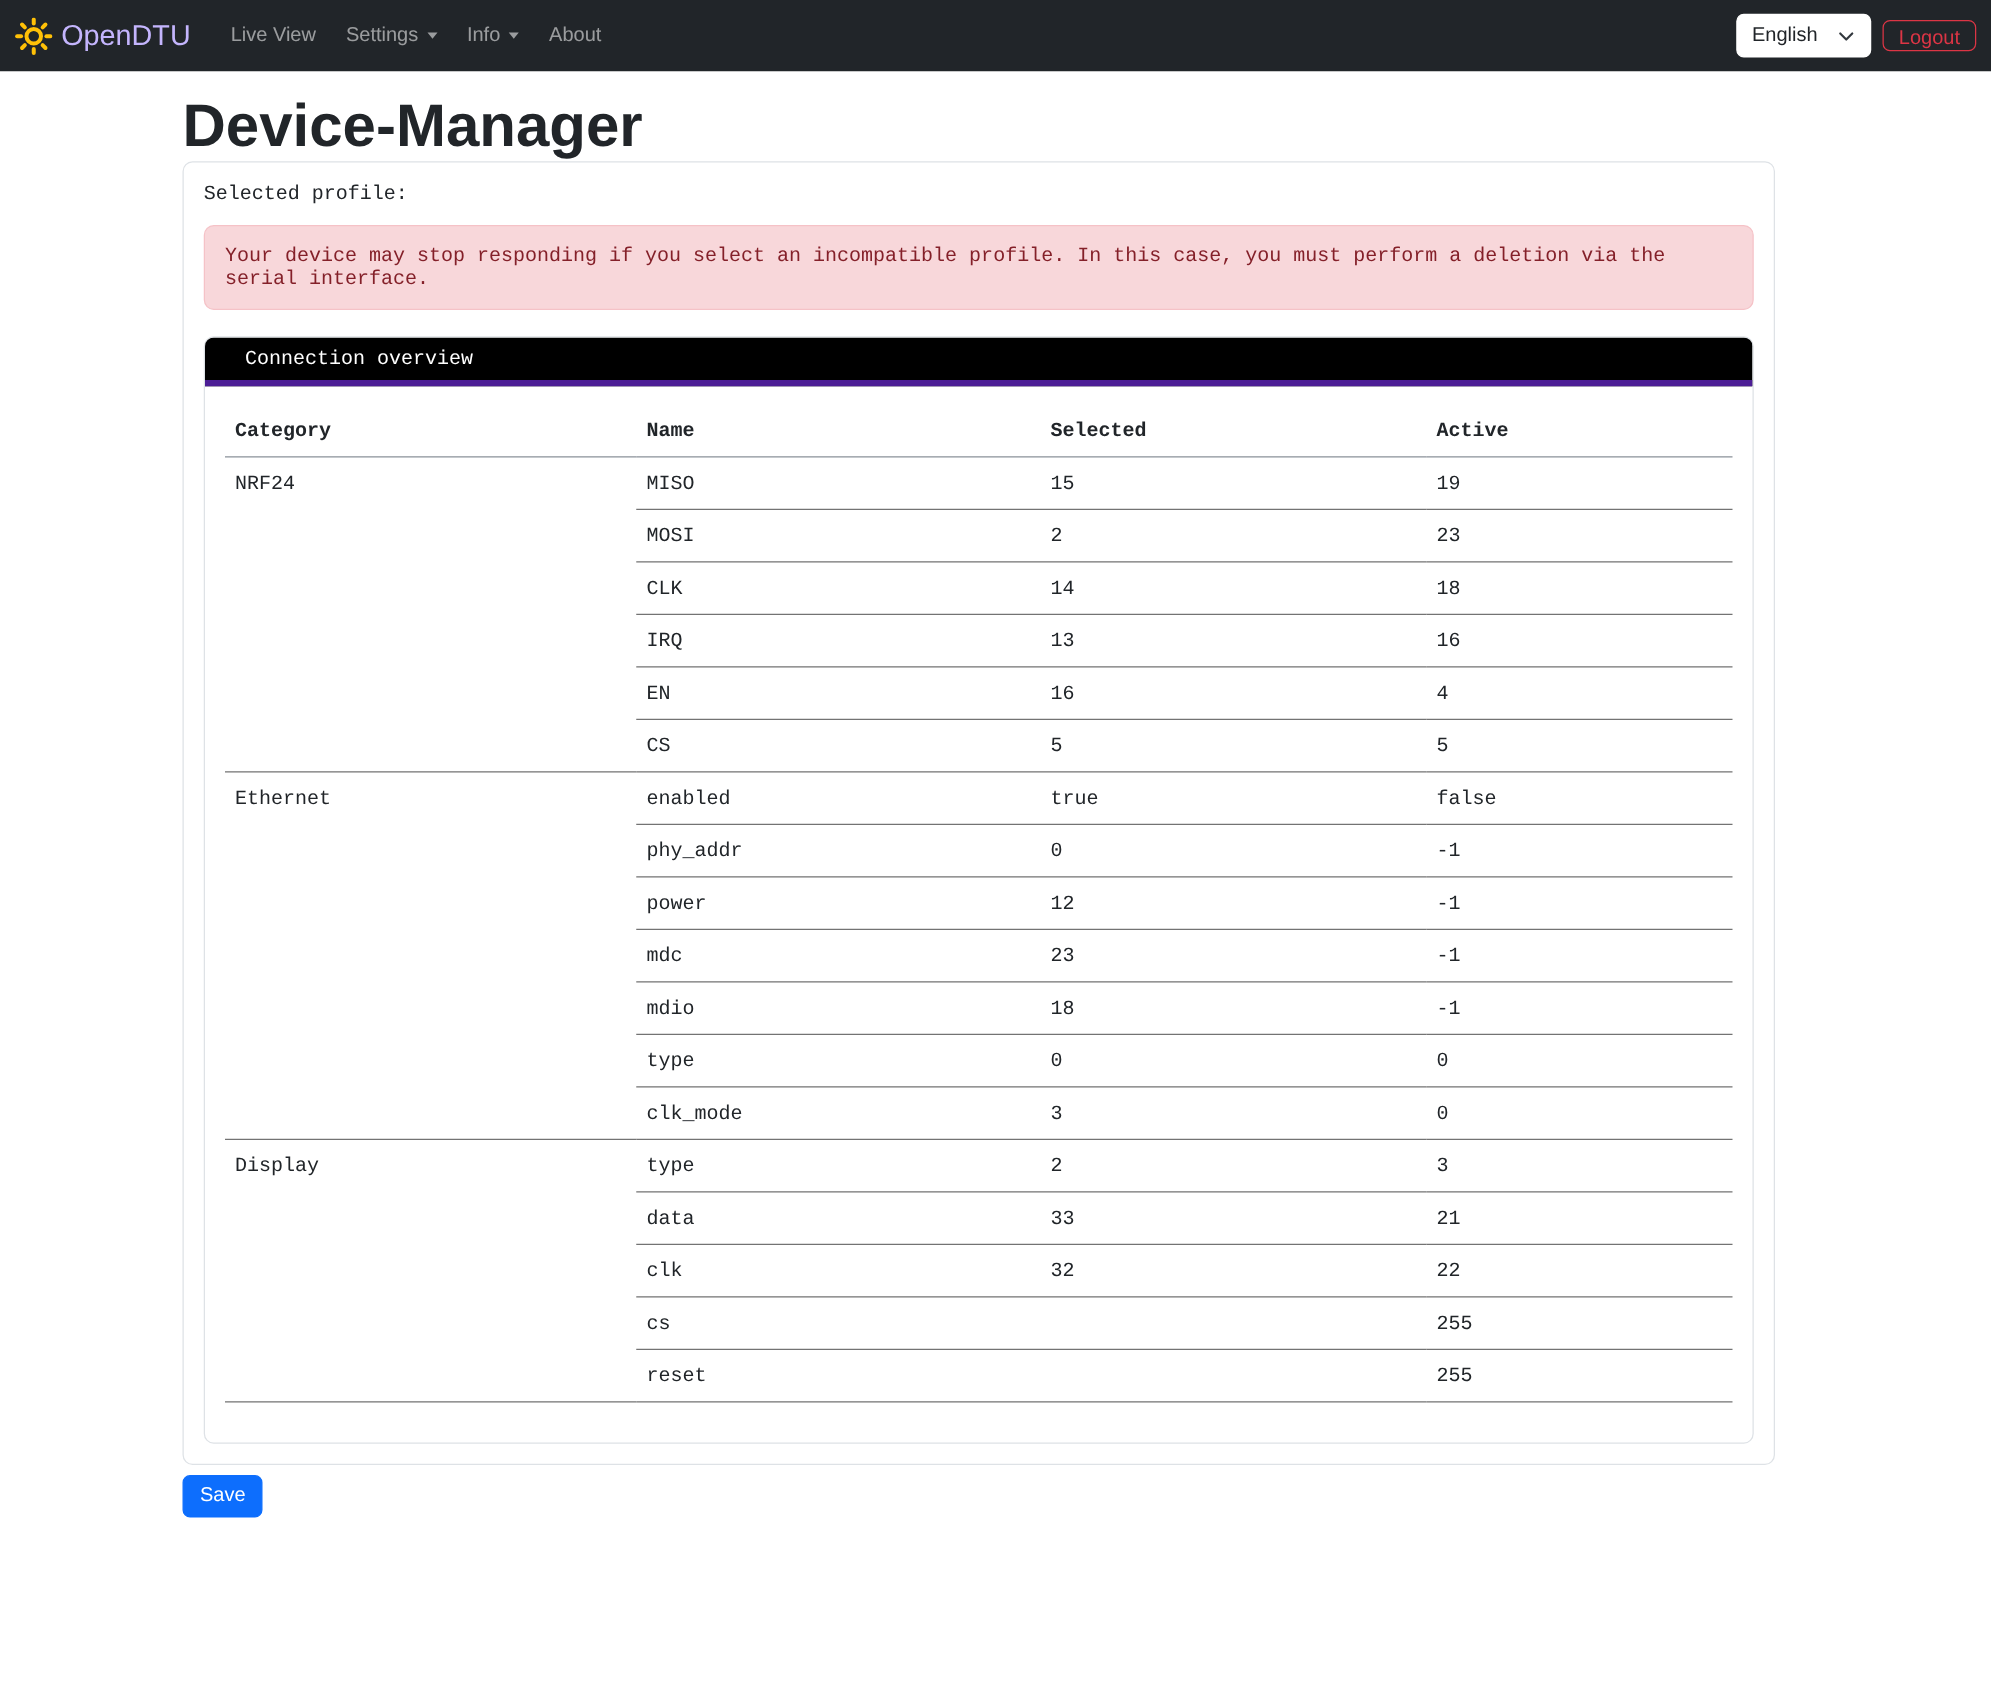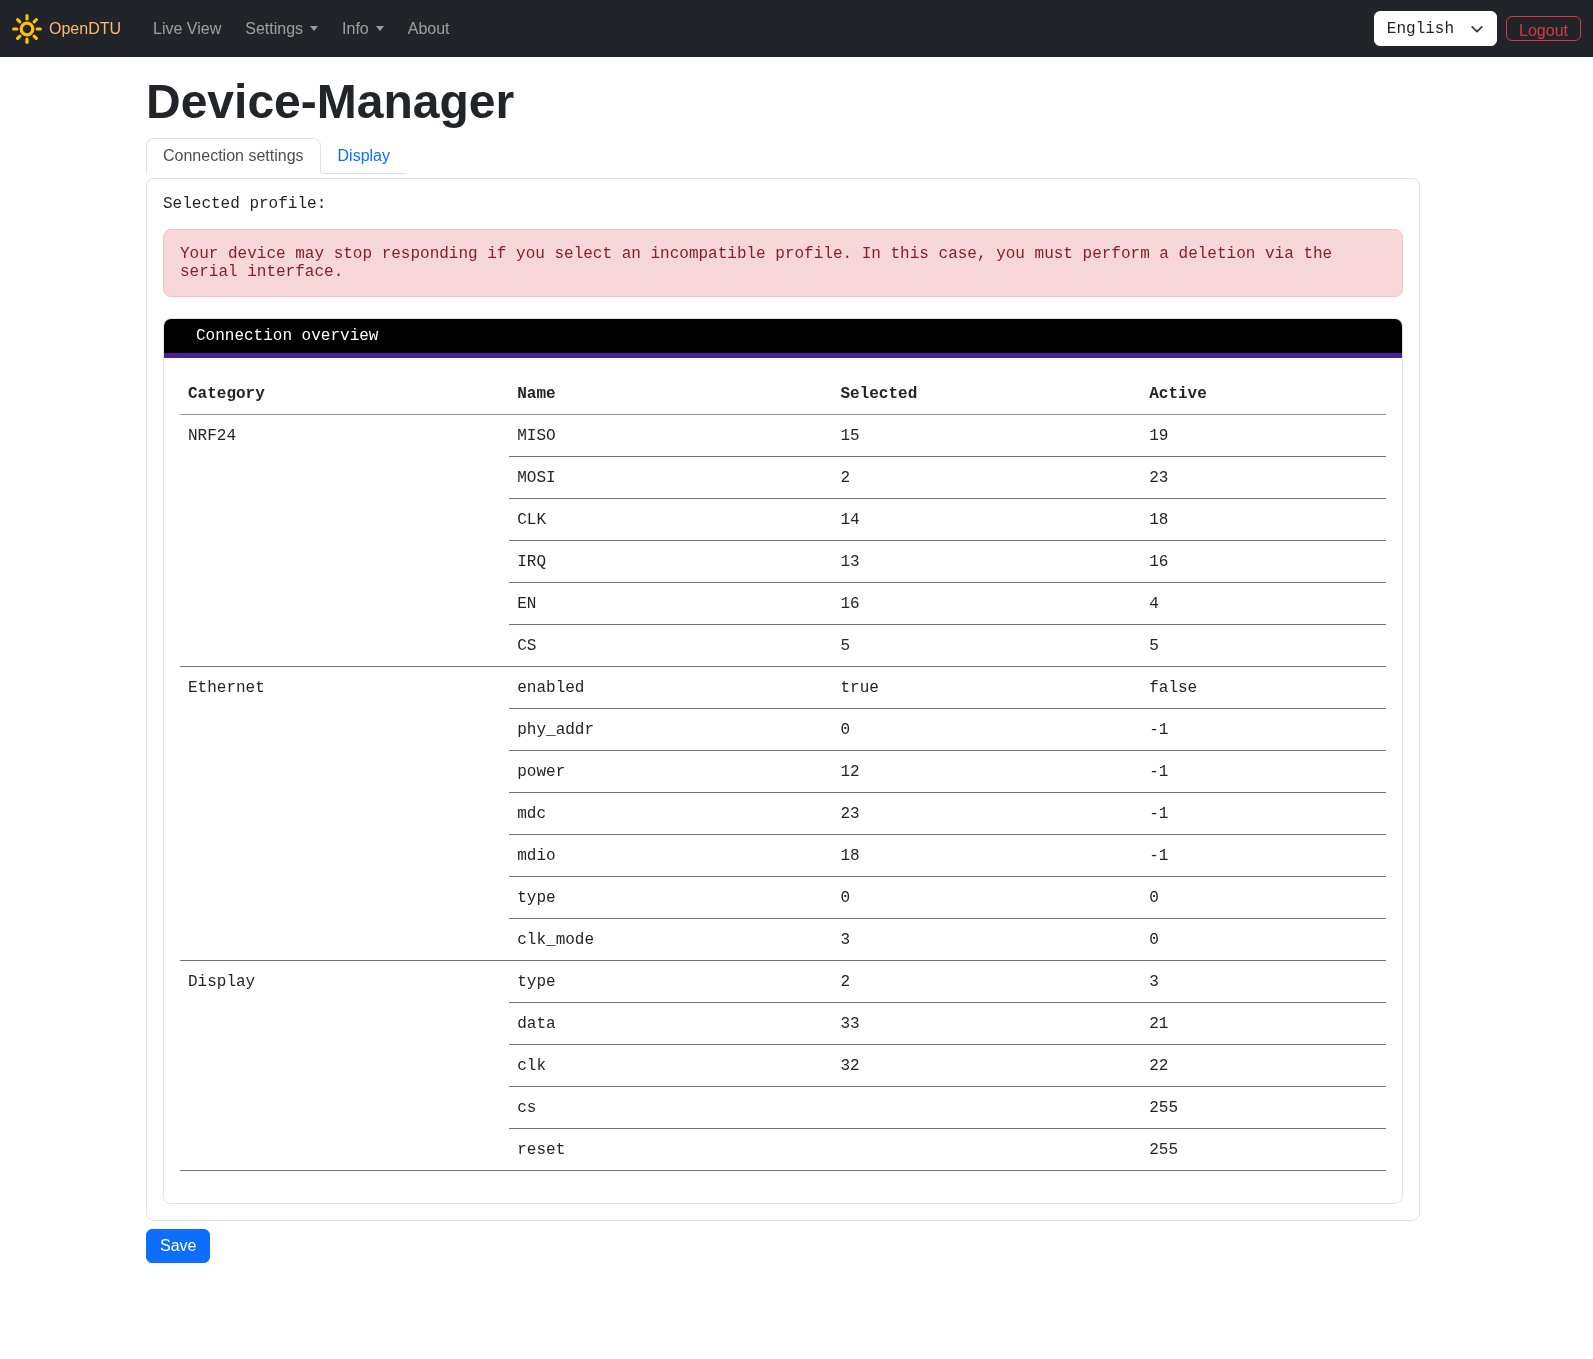--- a/index.html
+++ b/index.html
@@ -17,21 +17,21 @@
     background: #212529;
     height: 57px;
     display: flex;
     align-items: center;
     justify-content: space-between;
     padding: 0 12px;
   }
   .nav-left { display: flex; align-items: center; }
   .brand {
     display: flex; align-items: center; gap: 7px;
-    color: #fdba74; font-size: 16px; font-weight: 500;
+    color: #c4b5fd; font-size: 23px; font-weight: 500;
     text-decoration: none; margin-right: 24px; cursor: pointer;
   }
   .nav-link {
     color: rgba(255,255,255,.55);
     text-decoration: none;
     padding: 8px 8px;
     margin-right: 8px;
     cursor: pointer;
     display: inline-flex; align-items: center;
   }
@@ -42,21 +42,20 @@
     border-right: 4.5px solid transparent;
     border-top: 5px solid rgba(255,255,255,.55);
   }
   .nav-right { display: flex; align-items: center; gap: 9px; }
   .lang-select {
     background: #fff; color: #212529;
     border: 1px solid #fff; border-radius: 6px;
     height: 35px; padding: 5px 12px;
     display: flex; align-items: center; gap: 16px;
     cursor: pointer;
-    font-family: Liberation Mono, monospace;
   }
   .logout-btn {
     background: transparent;
     color: #dc3545;
     border: 1px solid #dc3545;
     border-radius: 6px;
     height: 25px; padding: 5px 12px;
     font-size: 16px;
     font-family: inherit;
     cursor: pointer;
@@ -210,24 +209,20 @@
         </svg>
       </span>
     </div>
     <button class="logout-btn">Logout</button>
   </div>
 </nav>
 
 <div class="container">
   <h1 class="page-title">Device-Manager</h1>
 
-  <div class="tabs">
-    <div class="tab active">Connection settings</div>
-    <div class="tab">Display</div>
-  </div>
 
   <div class="card">
     <div class="card-body">
 
       <div class="profile-row">
         <label class="profile-label">Selected profile:</label>
       </div>
 
       <div class="alert-danger">Your device may stop responding if you select an incompatible profile. In this case, you must perform a deletion via the serial interface.</div>
 

